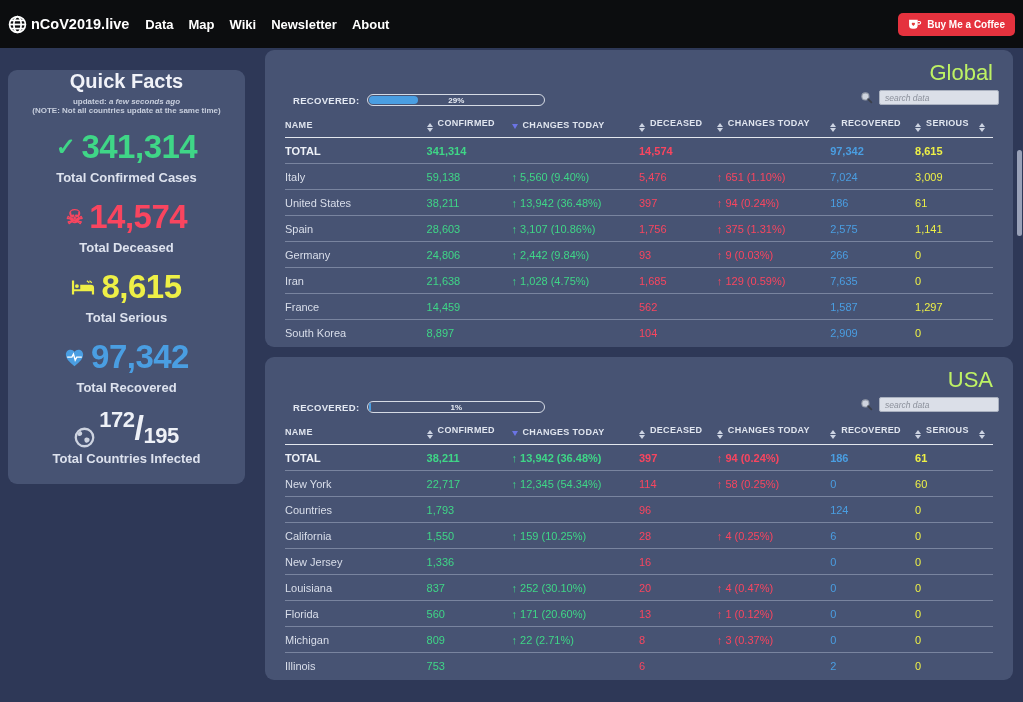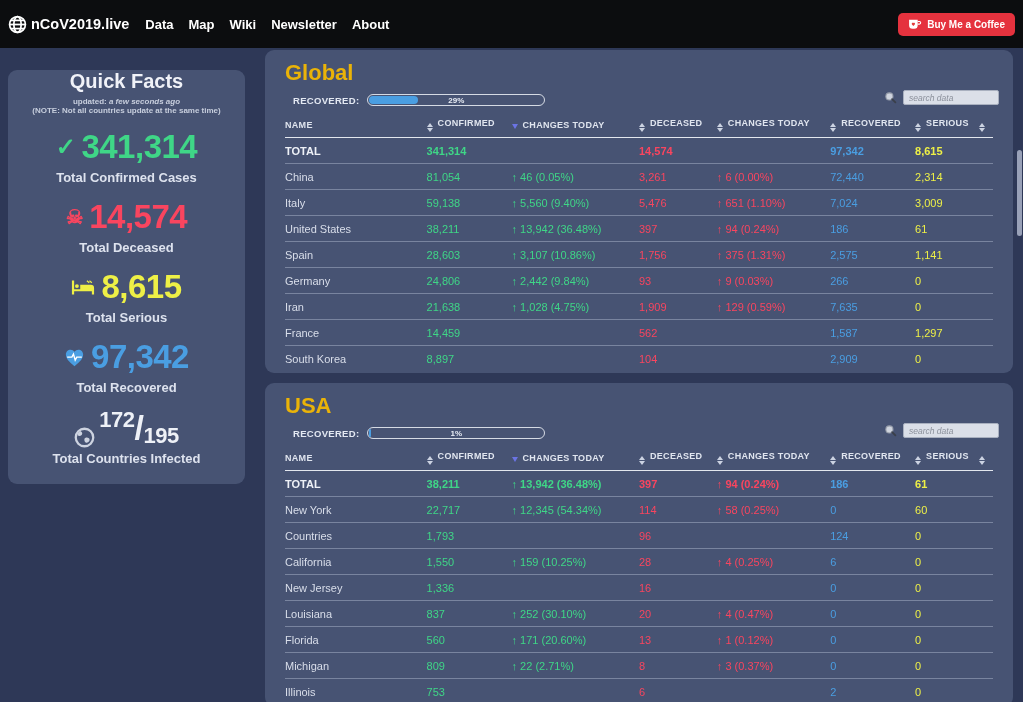--- a/index.html
+++ b/index.html
@@ -39,28 +39,28 @@
   .glyph-icon{font-size:20px;line-height:1;}
   .check-glyph{font-size:24px;font-weight:bold;}
   .frac{display:inline-flex;align-items:center;font-weight:bold;color:#eef1f7;}
   .frac .num{font-size:22px;position:relative;top:-8px;}
   .frac .slash{font-size:34px;font-weight:600;margin:0 0px;}
   .frac .den{font-size:22px;position:relative;top:8px;}
 
   
   .main{position:absolute;left:265px;top:50px;width:748px;}
   .section{position:relative;padding:10px 20px 2px;margin-bottom:10px;}
-  .section-title{color:#eab308;font-size:22px;font-weight:700;}
+  .section-title{color:#bef264;font-size:22px;font-weight:400;text-align:right;}
   .recov-row{display:flex;align-items:center;gap:8px;margin-top:7px;height:14px;}
   .recov-label{color:#e3e8f2;font-size:9.5px;font-weight:bold;letter-spacing:.3px;margin-left:8px;}
   .pbar{position:relative;width:178px;height:12px;border:1px solid rgba(238,242,248,.85);border-radius:7px;}
   .pfill{position:absolute;left:1px;top:1px;bottom:1px;background:var(--blue);border-radius:6px;min-width:2px;}
   .plabel{position:absolute;left:0;right:0;top:1px;text-align:center;font-size:8px;font-weight:bold;color:#e8ecf4;}
   .search-box{position:absolute;right:14px;top:40px;display:flex;align-items:center;gap:6px;}
-  .search-box input{width:96px;height:15px;background:#dbdfe8;border:1px solid #a9b0bf;border-radius:2px;
+  .search-box input{width:120px;height:15px;background:#dbdfe8;border:1px solid #a9b0bf;border-radius:2px;
     font-family:"Liberation Sans",sans-serif;font-size:8.5px;font-style:italic;color:#333;padding:0 5px;}
   .search-box input::placeholder{color:#8b909b;font-style:italic;}
 
   
   table{width:100%;border-collapse:collapse;margin-top:6px;table-layout:fixed;}
   th{font-size:9px;font-weight:bold;color:#e0e5ef;text-align:left;letter-spacing:.3px;
     padding:5px 0 5px;border-bottom:1px solid rgba(244,247,252,.9);cursor:pointer;white-space:nowrap;}
   td{font-size:11px;padding:6.5px 0;white-space:nowrap;overflow:hidden;}
   tbody tr + tr{border-top:1px solid rgba(198,207,226,.4);}
   td.c-name{color:#d9deea;}
@@ -249,30 +249,20 @@
             <td class="c-name">TOTAL</td>
             <td class="c-green">341,314</td>
             <td class="c-green"></td>
             <td class="c-red">14,574</td>
             <td class="c-red"></td>
             <td class="c-blue">97,342</td>
             <td class="c-yellow">8,615</td>
             <td></td>
           </tr>
           <tr>
-            <td class="c-name">China</td>
-            <td class="c-green">81,054</td>
-            <td class="c-green">↑ 46 (0.05%)</td>
-            <td class="c-red">3,261</td>
-            <td class="c-red">↑ 6 (0.00%)</td>
-            <td class="c-blue">72,440</td>
-            <td class="c-yellow">2,314</td>
-            <td></td>
-          </tr>
-          <tr>
             <td class="c-name">Italy</td>
             <td class="c-green">59,138</td>
             <td class="c-green">↑ 5,560 (9.40%)</td>
             <td class="c-red">5,476</td>
             <td class="c-red">↑ 651 (1.10%)</td>
             <td class="c-blue">7,024</td>
             <td class="c-yellow">3,009</td>
             <td></td>
           </tr>
           <tr>
@@ -302,21 +292,21 @@
             <td class="c-red">93</td>
             <td class="c-red">↑ 9 (0.03%)</td>
             <td class="c-blue">266</td>
             <td class="c-yellow">0</td>
             <td></td>
           </tr>
           <tr>
             <td class="c-name">Iran</td>
             <td class="c-green">21,638</td>
             <td class="c-green">↑ 1,028 (4.75%)</td>
-            <td class="c-red">1,909</td>
+            <td class="c-red">1,685</td>
             <td class="c-red">↑ 129 (0.59%)</td>
             <td class="c-blue">7,635</td>
             <td class="c-yellow">0</td>
             <td></td>
           </tr>
           <tr>
             <td class="c-name">France</td>
             <td class="c-green">14,459</td>
             <td class="c-green"></td>
             <td class="c-red">562</td>

